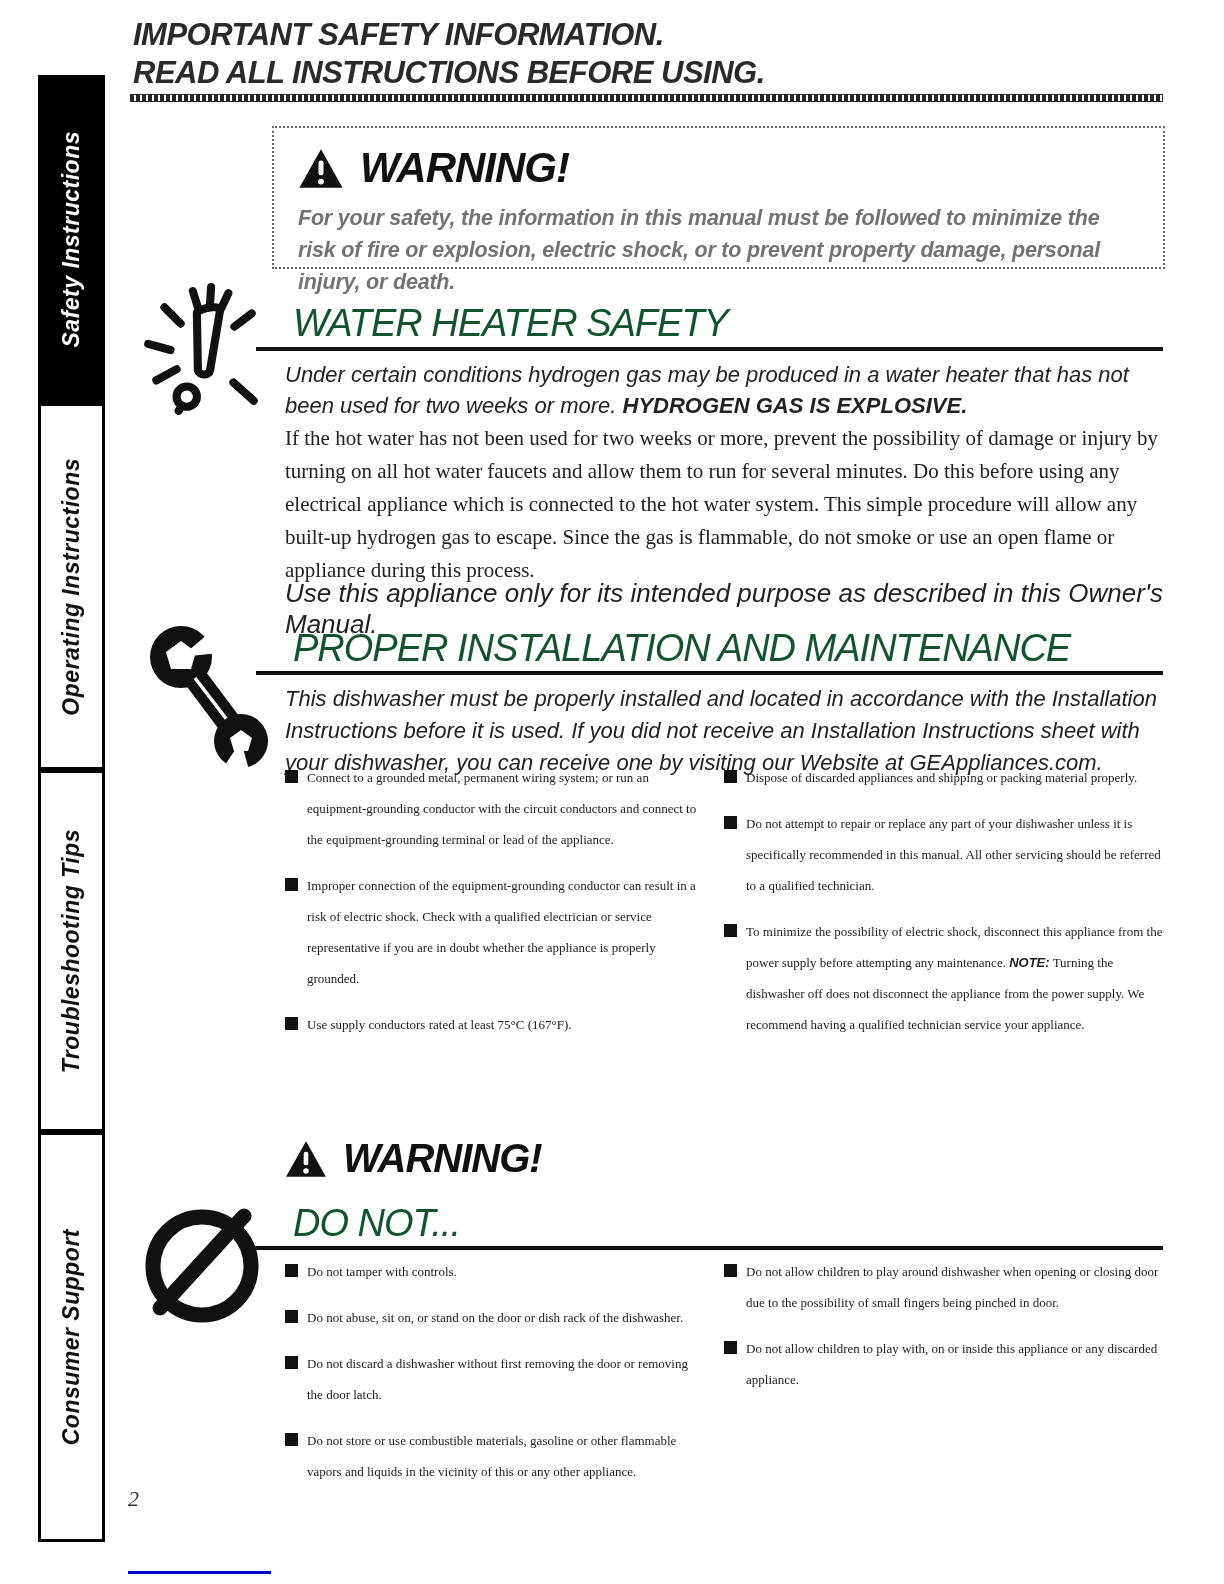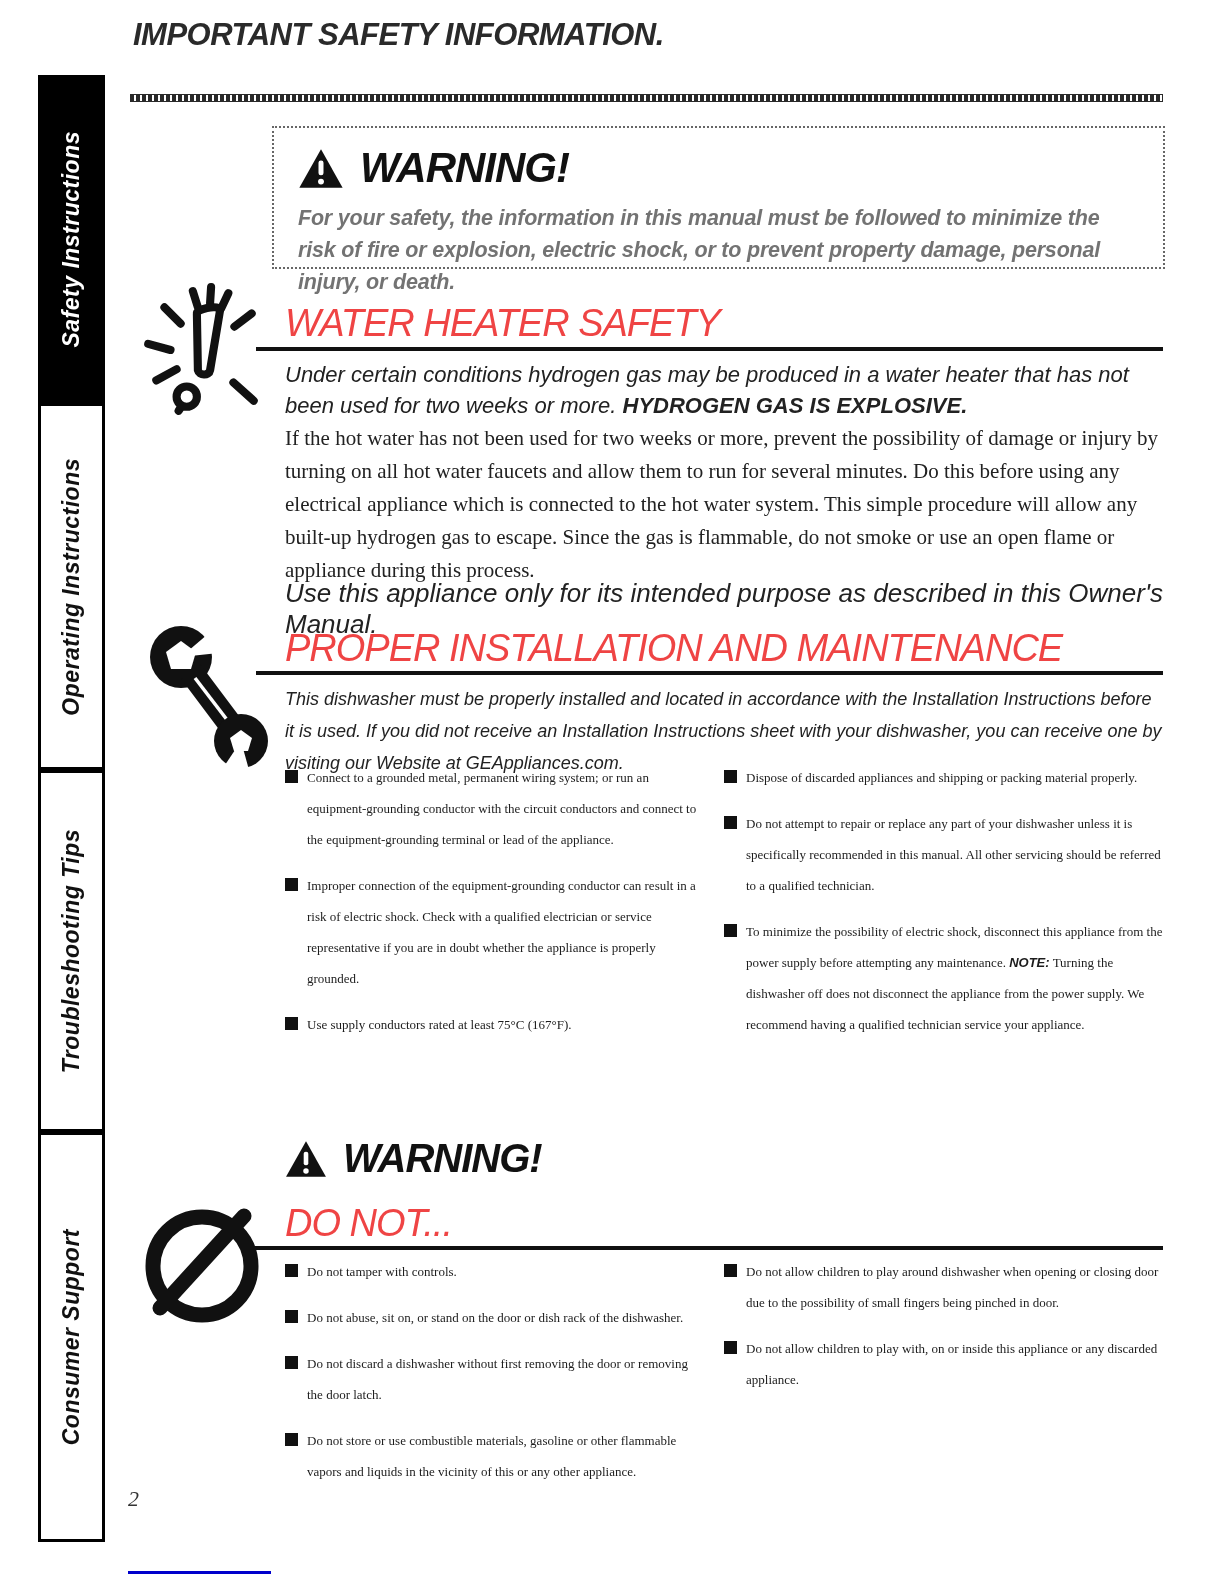--- a/index.html
+++ b/index.html
@@ -46,21 +46,21 @@
   }
   .warn-body {
     margin-top:10px; font-family:"Liberation Sans", sans-serif; font-style:italic; font-weight:bold;
     font-size:21.5px; line-height:32px; color:#737373; letter-spacing:-0.2px;
   }
 
   
   .sec-heading {
     position:absolute;
     font-family:"Liberation Sans", sans-serif; font-style:italic; font-weight:normal;
-    font-size:38px; letter-spacing:-1px; color:#ef4444; white-space:nowrap;
+    font-size:38px; letter-spacing:-1px; color:#14532d; white-space:nowrap;margin-left:8px;
   }
   .black-rule { position:absolute; height:4px; background:#111; }
 
   .sans-ital {
     position:absolute; font-family:"Liberation Sans", sans-serif; font-style:italic;
     color:#222;
   }
   .serif-par { position:absolute; font-size:21px; line-height:33px; color:#222; }
 
   
@@ -89,20 +89,21 @@
   </div>
   <div class="side-tab boxed" style="top:770px;height:362px;">
     <span class="side-label">Troubleshooting Tips</span>
   </div>
   <div class="side-tab boxed" style="top:1132px;height:410px;">
     <span class="side-label">Consumer Support</span>
   </div>
 
   <div class="hdr">
     <div>IMPORTANT SAFETY INFORMATION.</div>
+    <div>READ ALL INSTRUCTIONS BEFORE USING.</div>
   </div>
   <div class="hdr-rule"></div>
 
   <div class="warnbox">
     <div class="warn-title-row">
       <svg class="icon" width="46" height="41" viewBox="0 0 40 36">
         <path d="M20 1 L39 35 L1 35 Z" fill="#111"></path>
         <rect x="17.8" y="11" width="4.4" height="13" rx="2" fill="#fff"></rect>
         <circle cx="20" cy="29.5" r="2.6" fill="#fff"></circle>
       </svg>
@@ -139,21 +140,21 @@
     <polygon points="48,47 82,18 95,42" fill="#fff"></polygon>
     <polygon points="48,31 63,42 58,59 38,59 33,42" fill="#fff"></polygon>
     <line x1="58" y1="62" x2="103" y2="122" stroke="#111" stroke-width="24"></line>
     <line x1="62" y1="68" x2="98" y2="115" stroke="#fff" stroke-width="3.5"></line>
     <circle cx="108" cy="131" r="27" fill="#111"></circle>
     <polygon points="108,131 90,158 116,160" fill="#fff"></polygon>
     <polygon points="108,120 119,128 115,141 101,141 97,128" fill="#fff"></polygon>
   </svg>
   <div class="sec-heading" style="left:285px;top:627px;">PROPER INSTALLATION AND MAINTENANCE</div>
   <div class="black-rule" style="left:256px;top:671px;width:907px;"></div>
-  <div class="sans-ital" style="left:285px;top:683px;width:878px;font-size:18px;line-height:32px;">This dishwasher must be properly installed and located in accordance with the Installation Instructions before it is used. If you did not receive an Installation Instructions sheet with your dishwasher, you can receive one by visiting our Website at GEAppliances.com.</div>
+  <div class="sans-ital" style="left:285px;top:683px;width:878px;font-size:22px;line-height:32px;">This dishwasher must be properly installed and located in accordance with the Installation Instructions before it is used. If you did not receive an Installation Instructions sheet with your dishwasher, you can receive one by visiting our Website at GEAppliances.com.</div>
 
   <div class="col" style="left:285px;top:762px;width:422px;">
     <div class="bullet">
       <span class="sq"></span>
       <span>Connect to a grounded metal, permanent wiring system; or run an equipment-grounding conductor with the circuit conductors and connect to the equipment-grounding terminal or lead of the appliance.</span>
     </div>
     <div class="bullet">
       <span class="sq"></span>
       <span>Improper connection of the equipment-grounding conductor can result in a risk of electric shock. Check with a qualified electrician or service representative if you are in doubt whether the appliance is properly grounded.</span>
     </div>

